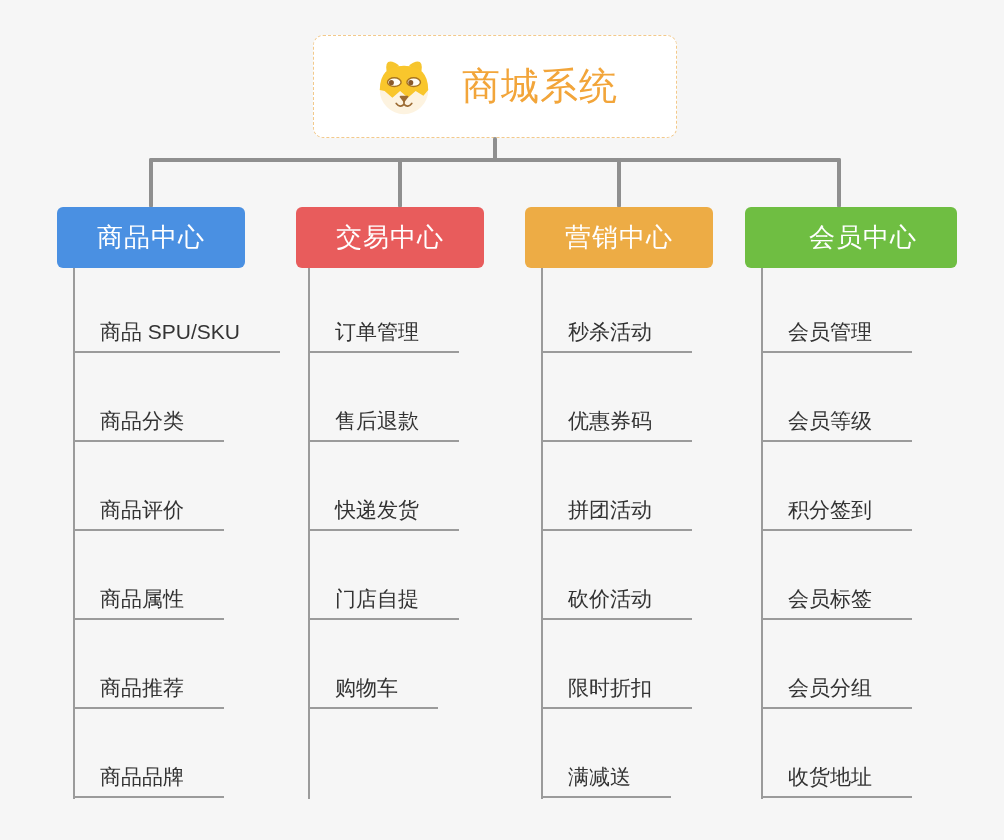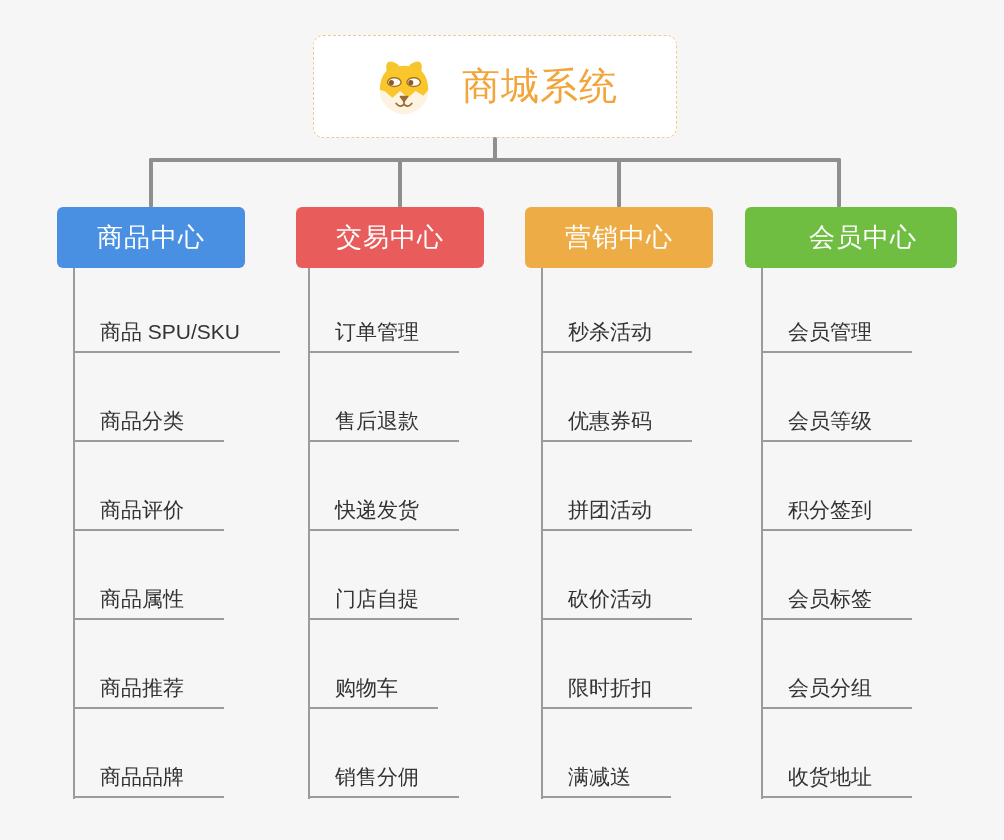--- a/index.html
+++ b/index.html
@@ -92,21 +92,20 @@
   <div class="leaf-item">商品推荐</div>
   <div class="leaf-item">商品品牌</div>
 </div>
 
 <div class="branch-list bl-2">
   <div class="leaf-item">订单管理</div>
   <div class="leaf-item">售后退款</div>
   <div class="leaf-item">快递发货</div>
   <div class="leaf-item">门店自提</div>
   <div class="leaf-item">购物车</div>
-  <div class="leaf-item">销售分佣</div>
 </div>
 
 <div class="branch-list bl-3">
   <div class="leaf-item">秒杀活动</div>
   <div class="leaf-item">优惠券码</div>
   <div class="leaf-item">拼团活动</div>
   <div class="leaf-item">砍价活动</div>
   <div class="leaf-item">限时折扣</div>
   <div class="leaf-item">满减送</div>
 </div>

